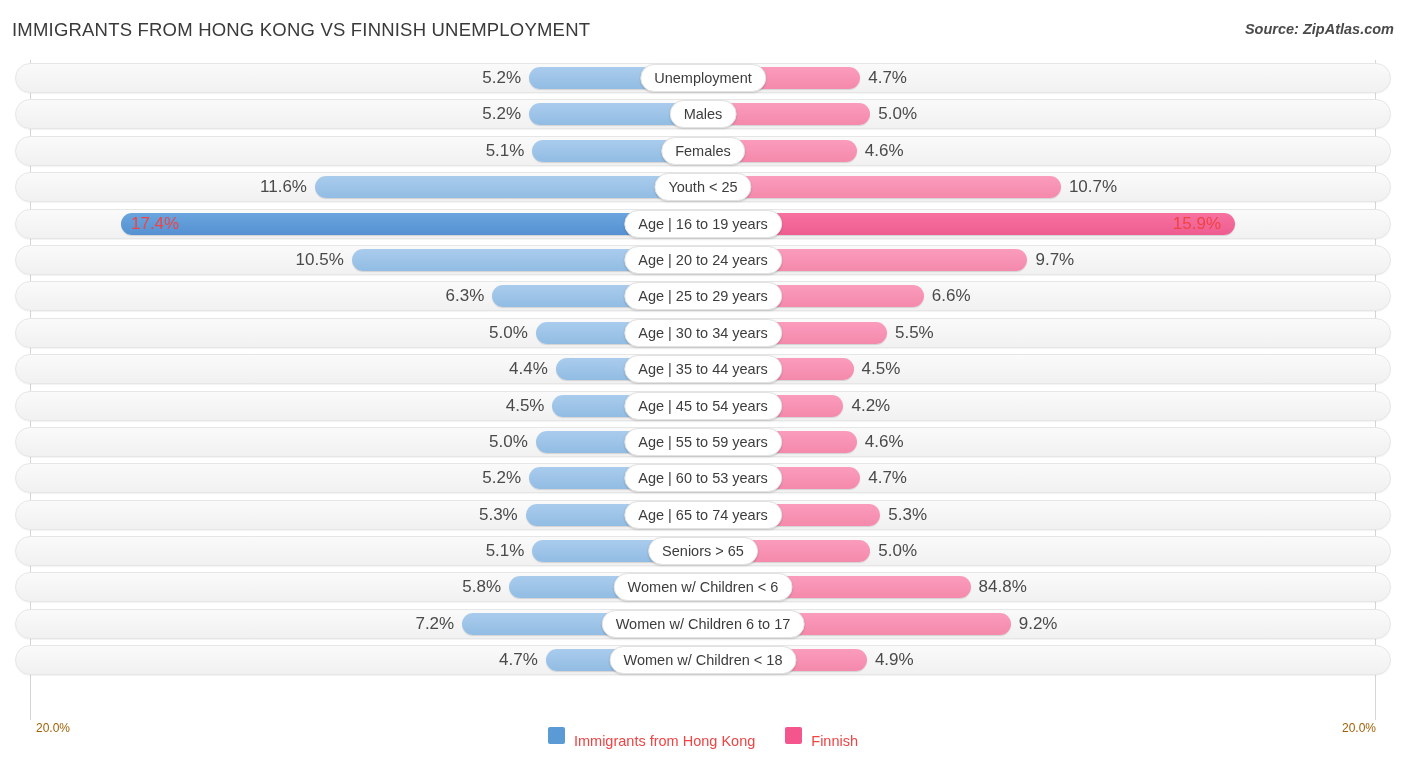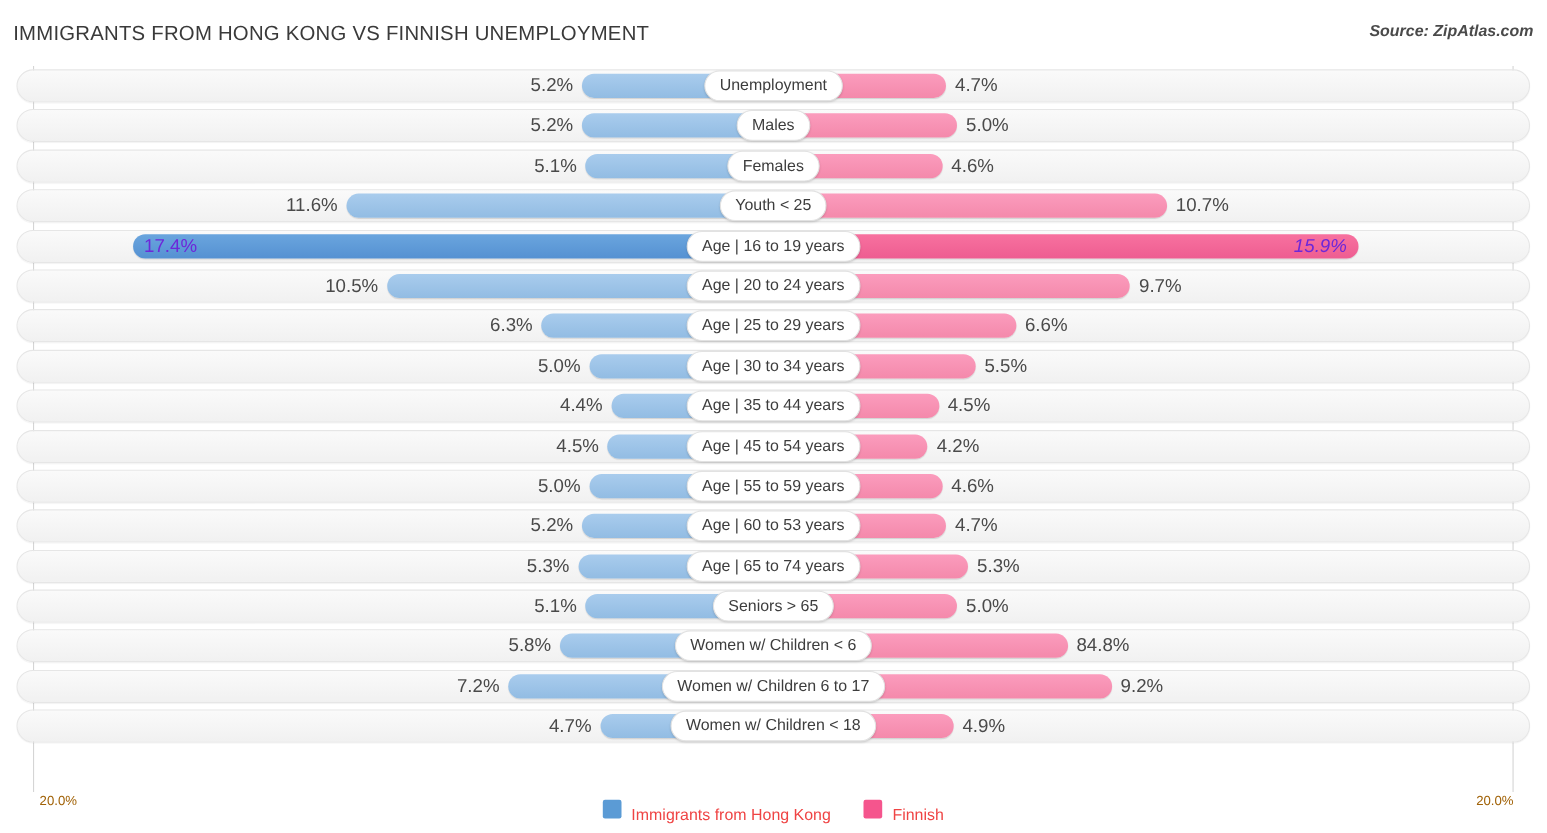--- a/index.html
+++ b/index.html
@@ -103,21 +103,21 @@
     position: absolute;
     top: 0; height: 36.4px;
     line-height: 36.4px;
     font-size: 17px;
     color: #4a4a4a;
     white-space: nowrap;
   }
   .val-left  { text-align: right; }
   .val-right { text-align: left; }
   .row.highlight .val {
-    color: #6d28d9;
+    color: #ef4444;
     font-weight: normal;
   }
 
   
   .pill {
     position: absolute;
     left: 50%;
     top: 4px;
     transform: translateX(-50%);
     height: 28px;
@@ -220,21 +220,21 @@
         <div class="bar bar-right" style="width: 357.915px;"></div>
         <div class="val val-left" style="right: calc(50% + 396.02px);">11.6%</div>
         <div class="val val-right" style="left: calc(50% + 365.915px);">10.7%</div>
         <div class="pill">Youth &lt; 25</div>
       </div>
       <div class="row highlight">
         <div class="row-track"></div>
         <div class="bar bar-left" style="width: 582.03px;"></div>
         <div class="bar bar-right" style="width: 531.855px;"></div>
         <div class="val val-left" style="left: calc(50% - 572.03px); text-align: left;">17.4%</div>
-        <div class="val val-right" style="left: calc(50% + 469.855px); text-align: center; width: 55px; font-style: italic;">15.9%</div>
+        <div class="val val-right" style="left: calc(50% + 469.855px); text-align: left; width: 55px;">15.9%</div>
         <div class="pill">Age | 16 to 19 years</div>
       </div>
       <div class="row">
         <div class="row-track"></div>
         <div class="bar bar-left" style="width: 351.225px;"></div>
         <div class="bar bar-right" style="width: 324.465px;"></div>
         <div class="val val-left" style="right: calc(50% + 359.225px);">10.5%</div>
         <div class="val val-right" style="left: calc(50% + 332.465px);">9.7%</div>
         <div class="pill">Age | 20 to 24 years</div>
       </div>

